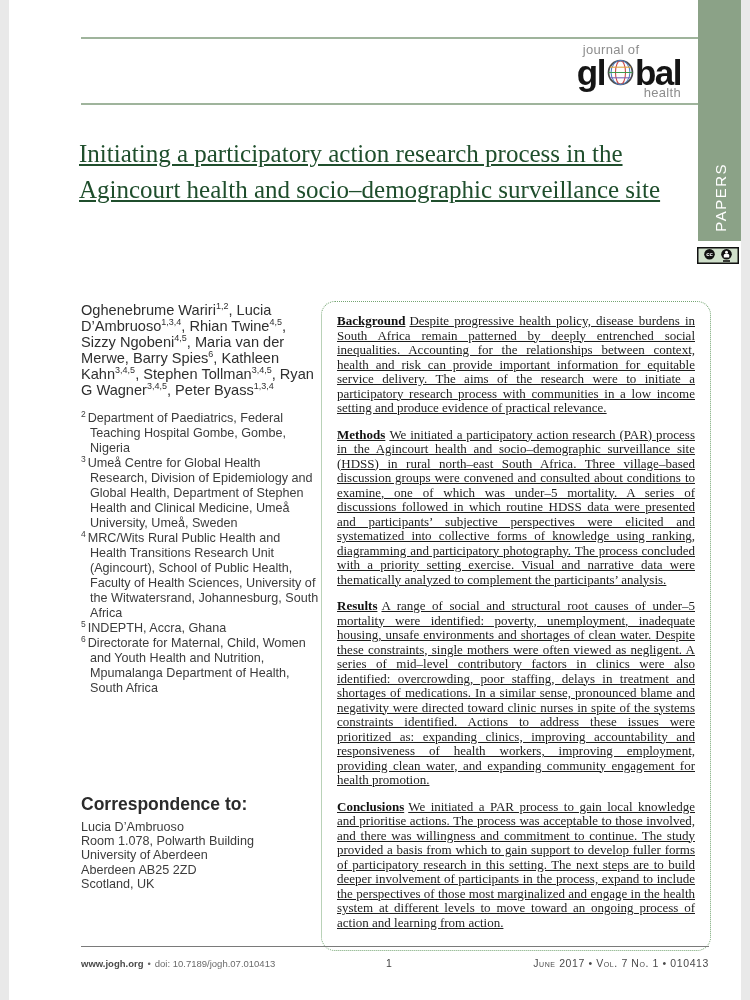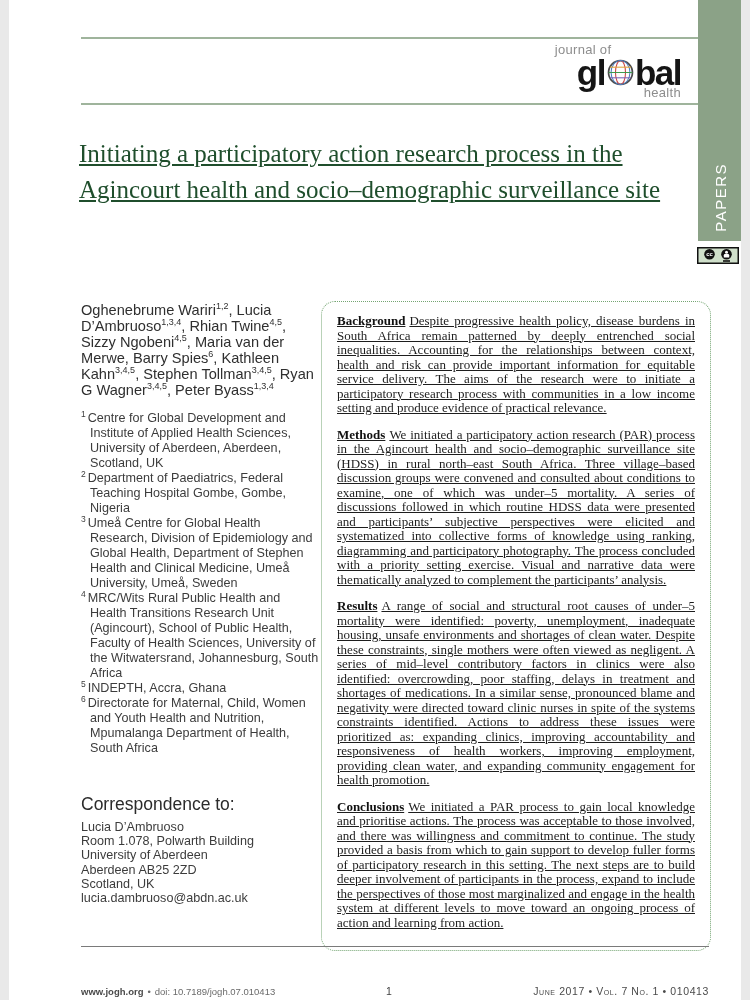--- a/index.html
+++ b/index.html
@@ -8,54 +8,54 @@
     margin:0 auto;overflow:hidden;
     font-family:"Liberation Sans","DejaVu Sans",sans-serif;
   }
   
   .rule{position:absolute;left:72px;width:618px;height:2px;background:var(--rule-green,#9FB49C);}
   .rule-top{top:37px;}
   .rule-mid{top:103px;}
   .logo{position:absolute;top:42px;right:60px;}
   .logo-top{color:#8d8d8d;font-size:13px;letter-spacing:.3px;margin-left:6px;margin-bottom:0;}
   .logo-main{display:flex;align-items:center;font-size:35px;font-weight:bold;color:#151515;
-    letter-spacing:-1.5px;line-height:.8;margin-left:28px;}
+    letter-spacing:-1.5px;line-height:.8;}
   .logo-main .globe{margin:2px 1px 0 2px;}
   .logo-sub{color:#8d8d8d;font-size:13px;text-align:right;margin-top:-3px;letter-spacing:.3px;}
   
   .side-bar{position:absolute;top:0;right:0;width:43px;height:241px;background:var(--bar-green,#8BA287);}
   .side-bar-label{position:absolute;bottom:9px;left:50%;transform:translateX(-50%) rotate(180deg);
     writing-mode:vertical-rl;color:#ffffff;font-size:15px;letter-spacing:1.5px;}
   .cc-badge{position:absolute;top:247px;right:2px;}
   
   .title{position:absolute;top:136px;left:70px;width:600px;
     font-family:"Liberation Serif","DejaVu Serif",serif;
     font-size:25px;line-height:36px;color:var(--title-green,#1F4E2C);font-weight:normal;margin:0;text-decoration:underline;}
   
   .left-col{position:absolute;top:302px;left:72px;width:238px;}
   .authors{font-size:14.6px;line-height:16px;color:#2f2f2f;margin-bottom:13px;}
   .authors sup{font-size:9px;position:relative;top:-.5px;vertical-align:super;line-height:0;}
   .affiliations{font-size:12.6px;line-height:15px;color:#3c3c3c;}
   .aff{padding-left:9px;text-indent:-9px;}
   .aff sup{font-size:8.5px;vertical-align:super;line-height:0;margin-right:2px;}
   .correspondence{position:absolute;top:794px;left:72px;width:238px;}
-  .corr-heading{font-size:17.5px;color:#2b2b2b;margin:0 0 5px 0;font-weight:normal;}
+  .corr-heading{font-size:17.5px;color:#2b2b2b;margin:0 0 5px 0;font-weight:bold;}
   .corr-line{font-size:12.6px;line-height:14.2px;color:#3c3c3c;}
   
   .abstract-box{position:absolute;top:301px;left:312px;width:390px;box-sizing:border-box;
     border:1.5px dotted var(--box-border-green,#74A572);border-radius:14px;
     padding:12px 15px 8px 15px;
     font-family:"Liberation Serif","DejaVu Serif",serif;
     font-size:13px;line-height:14.5px;color:#1d1d1d;text-align:justify;text-decoration:underline;}
   .abs-p{margin:0 0 12px 0;}
   .abs-label{font-weight:bold;color:#111;margin-right:4px;}
   
   .footer-rule{position:absolute;top:946px;left:72px;width:628px;height:1px;background:#7a7a7a;}
   .footer{position:absolute;top:957px;left:72px;width:628px;display:flex;align-items:baseline;
-    font-size:9.5px;color:#6a6a6a;margin-top:28px;}
+    font-size:9.5px;color:#6a6a6a;}
   .footer-left{flex:1;display:flex;gap:4px;align-items:baseline;}
   .footer-site{font-weight:bold;color:#4a4a4a;}
   .footer-page{flex:0 0 auto;color:#3f3f3f;font-size:10.5px;transform:translateX(-6px);}
   .footer-right{flex:1;text-align:right;font-variant:small-caps;letter-spacing:.6px;color:#4a4a4a;font-size:10.5px;}
 </style>
 </head>
 <body>
 
 <div class="page">
 
@@ -118,21 +118,20 @@
         <span class="author"><span>Kathleen Kahn</span><sup>3,4,5</sup><span>, </span></span>
       
         <span class="author"><span>Stephen Tollman</span><sup>3,4,5</sup><span>, </span></span>
       
         <span class="author"><span>Ryan G Wagner</span><sup>3,4,5</sup><span>, </span></span>
       
         <span class="author"><span>Peter Byass</span><sup>1,3,4</sup><span></span></span>
       </div>
     <div class="affiliations">
 
-        <div class="aff"><sup>1</sup><span>Centre for Global Development and Institute of Applied Health Sciences, University of Aberdeen, Aberdeen, Scotland, UK</span></div>
 
         <div class="aff"><sup>2</sup><span>Department of Paediatrics, Federal Teaching Hospital Gombe, Gombe, Nigeria</span></div>
 
         <div class="aff"><sup>3</sup><span>Umeå Centre for Global Health Research, Division of Epidemiology and Global Health, Department of Stephen Health and Clinical Medicine, Umeå University, Umeå, Sweden</span></div>
 
         <div class="aff"><sup>4</sup><span>MRC/Wits Rural Public Health and Health Transitions Research Unit (Agincourt), School of Public Health, Faculty of Health Sciences, University of the Witwatersrand, Johannesburg, South Africa</span></div>
 
         <div class="aff"><sup>5</sup><span>INDEPTH, Accra, Ghana</span></div>
 
         <div class="aff"><sup>6</sup><span>Directorate for Maternal, Child, Women and Youth Health and Nutrition, Mpumalanga Department of Health, South Africa</span></div>
@@ -148,21 +147,20 @@
         <div class="corr-line">Room 1.078, Polwarth Building</div>
 
 
 
         <div class="corr-line">University of Aberdeen</div>
 
         <div class="corr-line">Aberdeen AB25 2ZD</div>
 
         <div class="corr-line">Scotland, UK</div>
 
-        <div class="corr-line">lucia.dambruoso@abdn.ac.uk</div>
       </div>
   </div>
 
   <div class="abstract-box">
 
       <p class="abs-p"><b class="abs-label">Background</b><span>Despite progressive health policy, disease burdens in South Africa remain patterned by deeply entrenched social inequalities. Accounting for the relationships between context, health and risk can provide important information for equitable service delivery. The aims of the research were to initiate a participatory research process with communities in a low income setting and produce evidence of practical relevance.</span></p>
 
       <p class="abs-p"><b class="abs-label">Methods</b><span>We initiated a participatory action research (PAR) process in the Agincourt health and socio–demographic surveillance site (HDSS) in rural north–east South Africa. Three village–based discussion groups were convened and consulted about conditions to examine, one of which was under–5 mortality. A series of discussions followed in which routine HDSS data were presented and participants’ subjective perspectives were elicited and systematized into collective forms of knowledge using ranking, diagramming and participatory photography. The process concluded with a priority setting exercise. Visual and narrative data were thematically analyzed to complement the participants’ analysis.</span></p>
 
       <p class="abs-p"><b class="abs-label">Results</b><span>A range of social and structural root causes of under–5 mortality were identified: poverty, unemployment, inadequate housing, unsafe environments and shortages of clean water. Despite these constraints, single mothers were often viewed as negligent. A series of mid–level contributory factors in clinics were also identified: overcrowding, poor staffing, delays in treatment and shortages of medications. In a similar sense, pronounced blame and negativity were directed toward clinic nurses in spite of the systems constraints identified. Actions to address these issues were prioritized as: expanding clinics, improving accountability and responsiveness of health workers, improving employment, providing clean water, and expanding community engagement for health promotion.</span></p>

